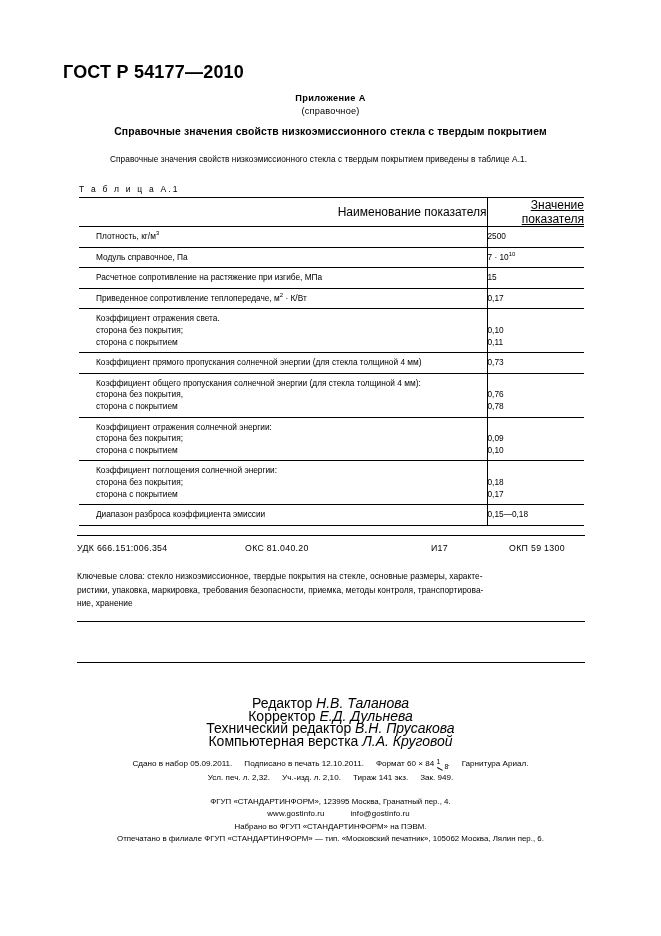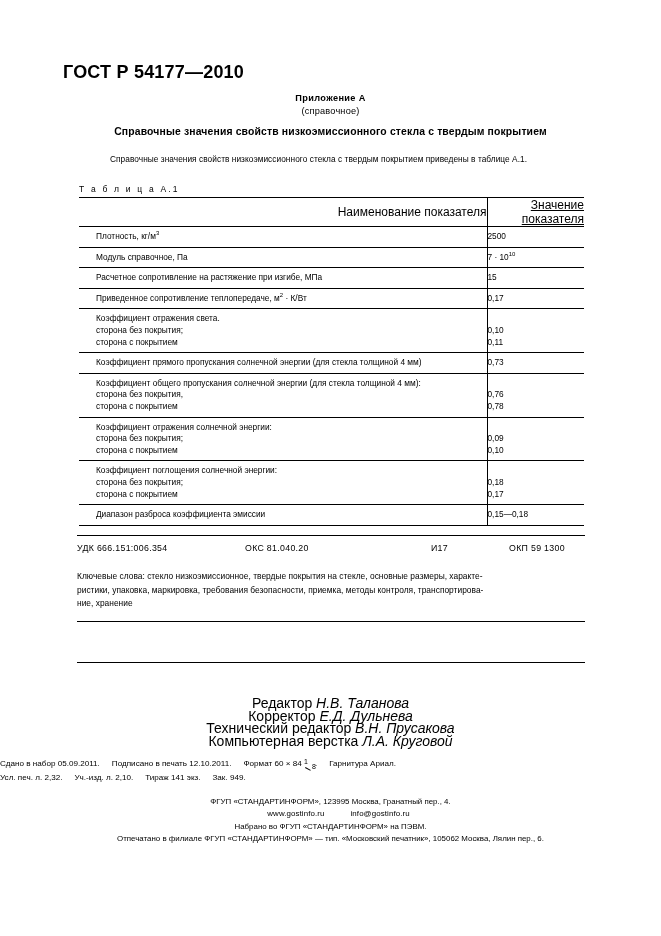--- a/index.html
+++ b/index.html
@@ -173,21 +173,21 @@
     font-size: 14px;
     line-height: 12.6px;
   }
   .staff .nm { font-style: italic; }
 
   .print-info {
     position: absolute;
     left: 0;
     right: 0;
     top: 757px;
-    text-align: left;
+    text-align: center;
     font-size: 8.1px;
     line-height: 14px;
   }
   .print-info .seg { white-space: nowrap; }
   .sp { display: inline-block; width: 12px; }
   .frac {
     display: inline-block;
     position: relative;
     width: 11px;
     height: 9px;

